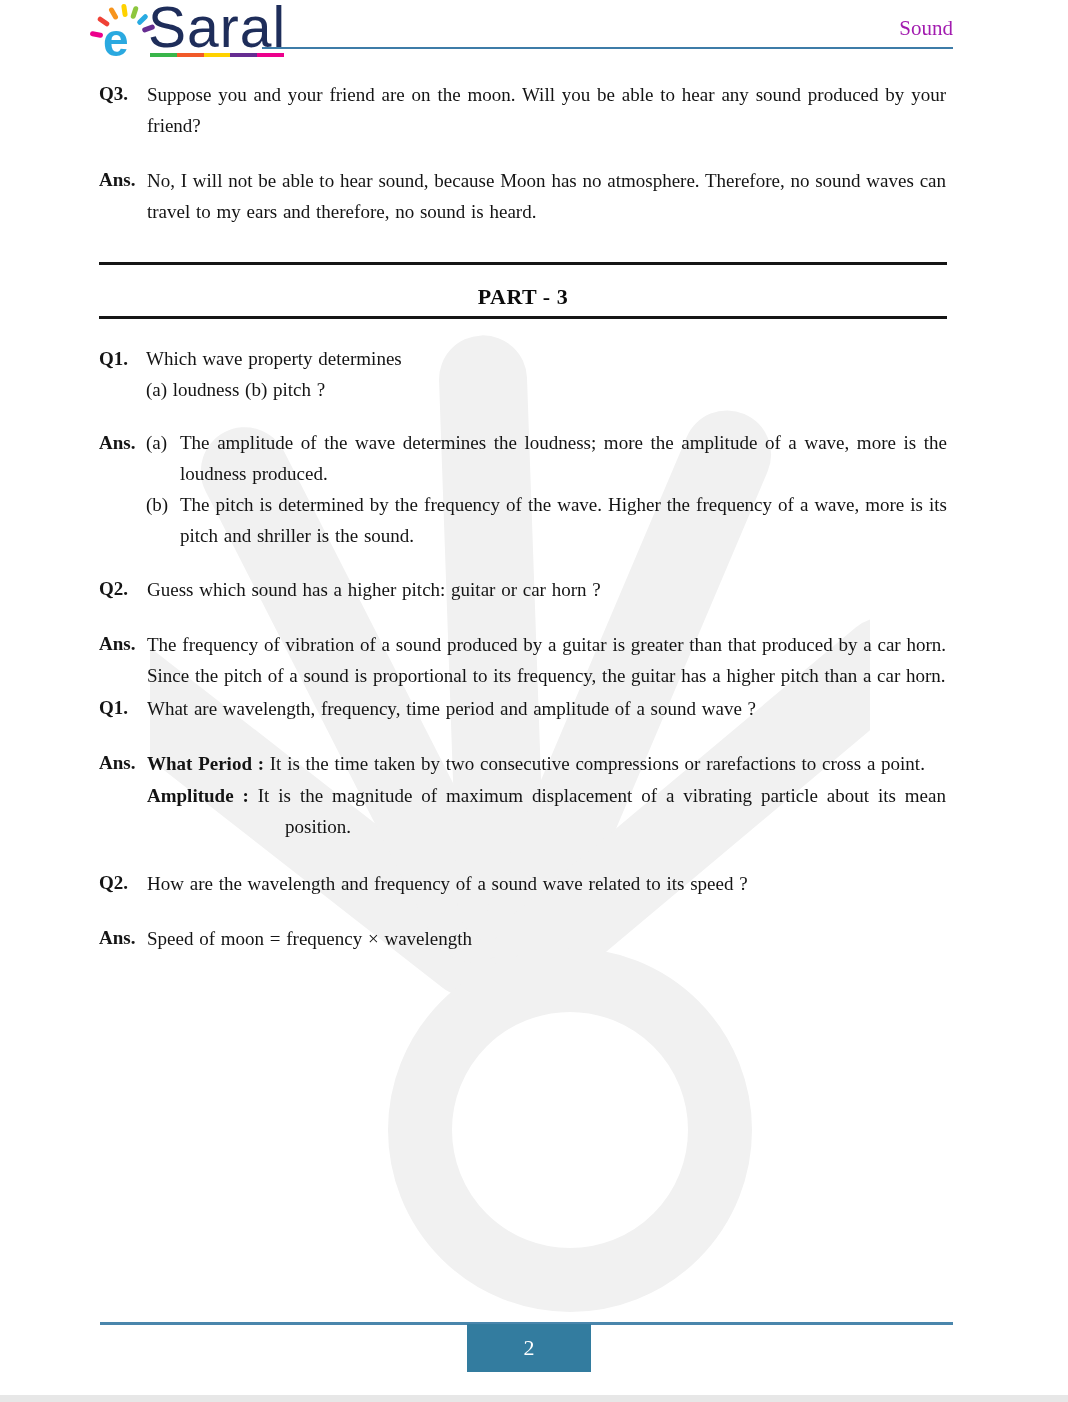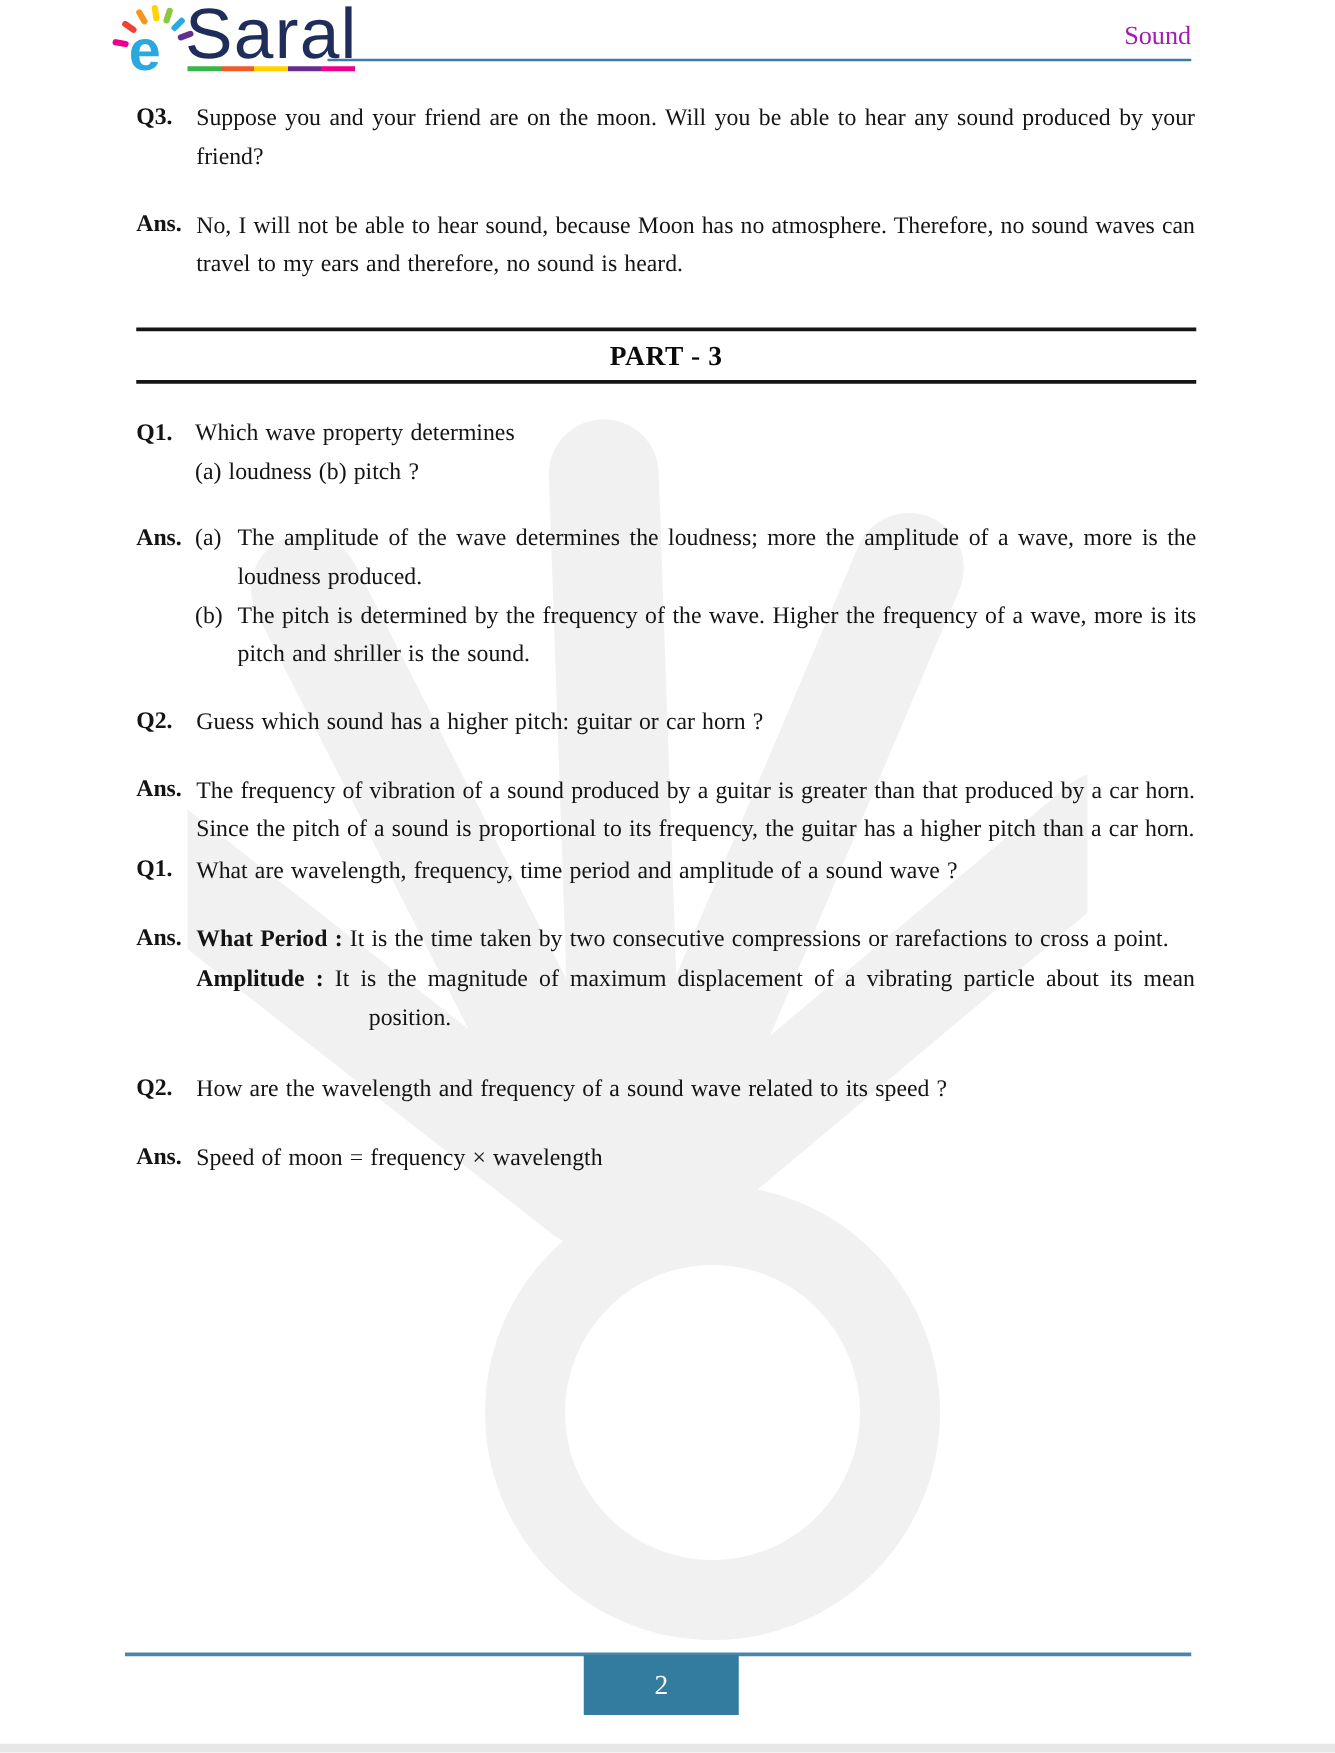--- a/index.html
+++ b/index.html
@@ -32,39 +32,39 @@
     font-size:57px;line-height:44px;color:#1e2d5a;letter-spacing:1px;
   }
   .logo-underline{
     position:absolute;left:2px;right:2px;bottom:1px;height:4px;
     background:linear-gradient(to right,
       #39b54a 0 20%, #f15a29 20% 40%, #ffd200 40% 60%, #662d91 60% 80%, #ec008c 80% 100%);
   }
   .header-rule{position:absolute;left:262px;top:47px;width:691px;height:2px;background:#3e7ca8;z-index:1;}
   .topic{position:absolute;top:14px;right:115px;font-size:21px;line-height:28px;color:#a21caf;z-index:2;}
   
-  .content{position:absolute;left:109px;top:78px;width:848px;z-index:1;font-family:Liberation Serif, serif;}
+  .content{position:absolute;left:99px;top:78px;width:848px;z-index:1;font-family:Liberation Serif, serif;}
   .qa{display:flex;margin:0 0 22px 0;}
   .qa-label{flex:0 0 47px;font-weight:bold;font-size:19px;line-height:31px;}
   .qa-body{flex:1;font-size:19px;line-height:31px;text-align:justify;word-spacing:1px;}
   .qa-body p{margin:1px;}
   .jp{text-align:justify;}
   .subitem{display:flex;}
   .submarker{flex:0 0 34px;}
   .subtext{flex:1;text-align:justify;}
   .def{padding-left:138px;text-indent:-138px;text-align:justify;}
   .term{font-weight:bold;}
   .tight{letter-spacing:-0.4px;word-spacing:-1px;}
   .mb0{margin-bottom:0;}
   
   .part-header{margin:34px 0 24px 0;}
   .part-header.p4{margin-top:36px;}
   .part-rule{height:3px;background:#151515;}
   .part-title{
-    text-align:center;font-weight:bold;font-size:22px;line-height:39px;letter-spacing:0.5px;color:#0b0b0b;
+    text-align:center;font-weight:bold;font-size:22px;line-height:39px;letter-spacing:0.5px;color:#0b0b0b;margin-top:12px;
   }
   
   .footer-rule{position:absolute;left:100px;width:853px;top:1322px;height:3px;background:#4a86ac;z-index:1;}
   .page-badge{
     position:absolute;left:467px;top:1324px;width:124px;height:48px;background:#337c9f;
     color:#ffffff;display:flex;align-items:center;justify-content:center;font-size:22px;z-index:2;
   }
   .bottom-strip{position:absolute;left:0;right:0;bottom:0;height:7px;background:#e7e7e7;}
 </style>
 </head>

